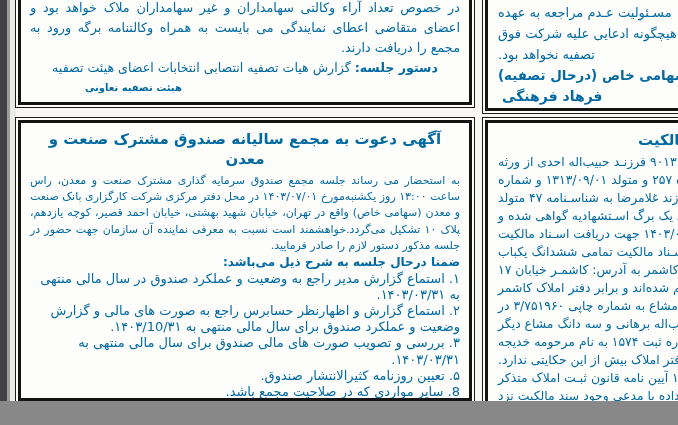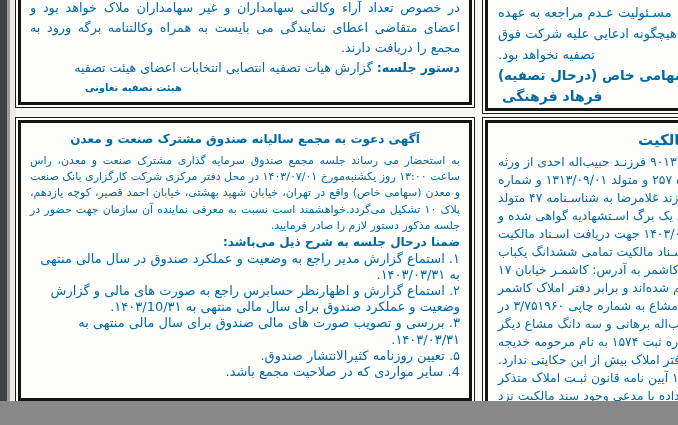--- a/index.html
+++ b/index.html
@@ -15,28 +15,28 @@
 
   .adbox{position:absolute; box-sizing:border-box; background:#fdfdfb;
          border:1px solid #1c1c1c; padding:2px;}
   .inner{box-sizing:border-box; width:100%; height:100%;
          border:3px solid #141414; overflow:hidden;}
 
   
   .boxA{left:15px; top:-18px; width:460px; height:126px;}
   .boxA .inner{padding:10px 9px 0 9px;}
   .boxA .body{font-size:12.8px; line-height:20px; text-align:justify;}
-  .boxA .agenda{font-size:12.6px; line-height:20px; white-space:nowrap;}
+  .boxA .agenda{font-size:12.6px; line-height:20px; white-space:nowrap;text-align:center;}
   .boxA .sig{font-weight:bold; font-size:10px; line-height:20px;
              text-align:left; padding-left:55px; white-space:nowrap;}
 
   
   .boxB{left:15px; top:117px; width:460px; height:287px;}
   .boxB .inner{padding:6px 9px 4px 9px;}
-  .boxB .title{font-weight:bold; font-size:12px; text-align:center;
+  .boxB .title{font-weight:bold; font-size:15px; text-align:center;
                line-height:20px; margin-bottom:4px;}
   .boxB .intro{font-size:11px; line-height:16.2px; text-align:justify;}
   .boxB .heading{font-weight:bold; font-size:12px; line-height:16.5px;}
   .boxB .item{font-size:13px; line-height:16.2px; text-align:right;}
 
   
   .boxC{left:15px; top:409px; width:460px; height:40px;}
   .boxC .inner{padding:4px 4px 0 4px;}
   .boxC .band{height:16px; margin:2px 14px 0 20px; background:#e3e1dd;}
 
@@ -79,21 +79,21 @@
 
   <div class="adbox boxB">
     <div class="inner">
       <div class="title">آگهی دعوت به مجمع سالیانه صندوق مشترک صنعت و معدن</div>
       <div class="intro">به استحضار می رساند جلسه مجمع صندوق سرمایه گذاری مشترک صنعت و معدن، راس ساعت ۱۳:۰۰ روز یکشنبه‌مورخ ۱۴۰۳/۰۷/۰۱ در محل دفتر مرکزی شرکت کارگزاری بانک صنعت و معدن (سهامی خاص) واقع در تهران، خیابان شهید بهشتی، خیابان احمد قصیر، کوچه یازدهم، پلاک ۱۰ تشکیل می‌گردد.خواهشمند است نسبت به معرفی نماینده آن سازمان جهت حضور در جلسه مذکور دستور لازم را صادر فرمایید.</div>
       <div class="heading">ضمنا درحال جلسه به شرح ذیل می‌باشد:</div>
       <div class="item">۱. استماع گزارش مدیر راجع به وضعیت و عملکرد صندوق در سال مالی منتهی به ۱۴۰۳/۰۳/۳۱.</div>
       <div class="item">۲. استماع گزارش و اظهارنظر حسابرس راجع به صورت های مالی و گزارش وضعیت و عملکرد صندوق برای سال مالی منتهی به ۱۴۰۳/10/۳۱.</div>
       <div class="item">۳. بررسی و تصویب صورت های مالی صندوق برای سال مالی منتهی به ۱۴۰۳/۰۳/۳۱.</div>
       <div class="item">۵. تعیین روزنامه کثیرالانتشار صندوق.</div>
-      <div class="item">4. سایر مواردی که در صلاحیت مجمع باشد.</div>
+      <div class="item">8. سایر مواردی که در صلاحیت مجمع باشد.</div>
 
     </div>
   </div>
 
   <div class="adbox boxC">
     <div class="inner">
       <div class="band"></div>
     </div>
   </div>
 

